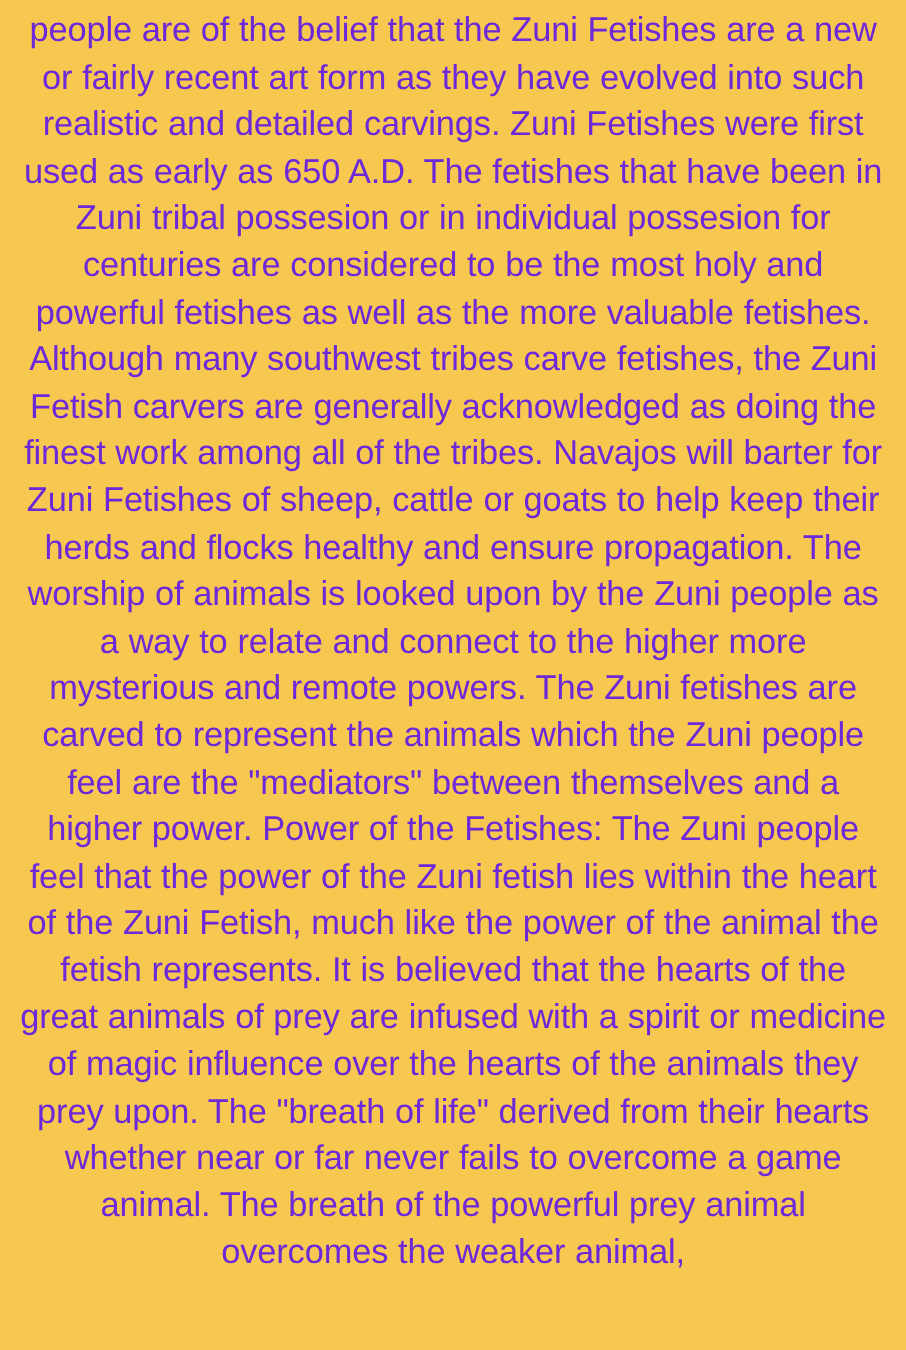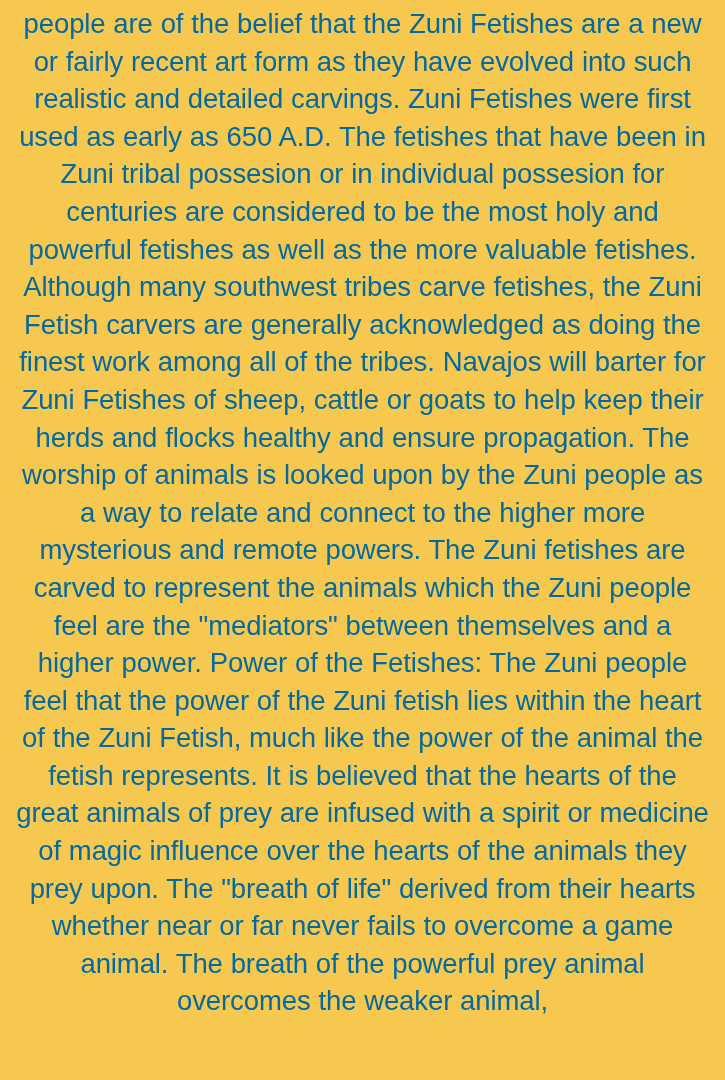--- a/index.html
+++ b/index.html
@@ -15,21 +15,21 @@
   }
   .page {
     width: 725px;
     height: 1080px;
     background: #f6c850;
     box-sizing: border-box;
     padding: 0 16px;
     display: block;
   }
   .body-text {
-    color: #0369a1;
+    color: #6d28d9;
     font-family: "Liberation Sans", sans-serif;
     font-size: 27.5px;
     line-height: 37.6px;
     text-align: center;
     letter-spacing: -0.1px;
     word-spacing: 0.3px;
     margin: 0;
     padding-top: 5px;
   }
 </style>

